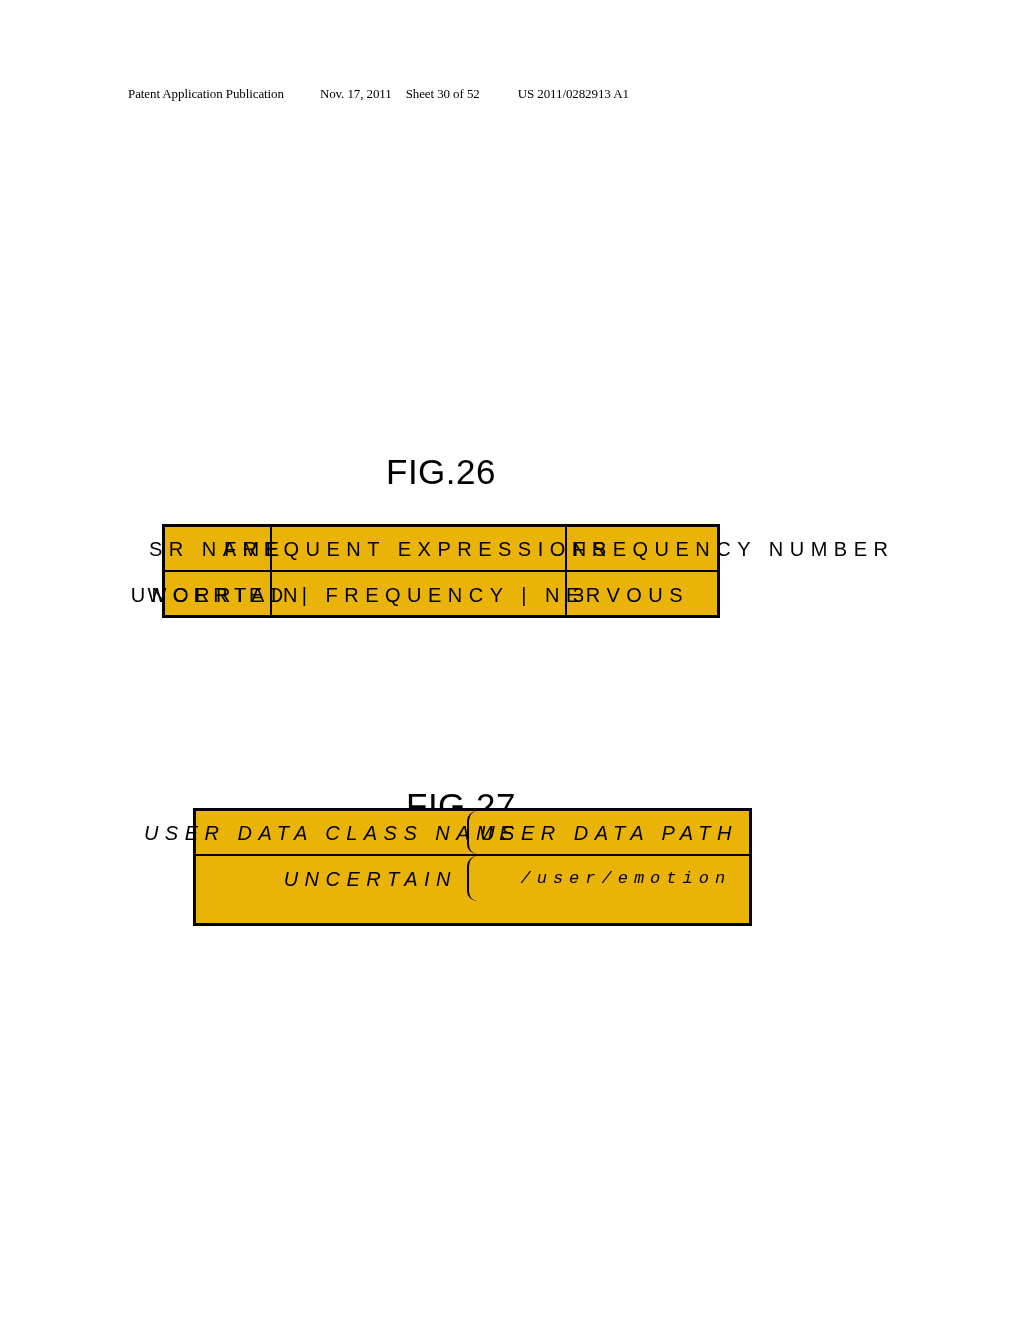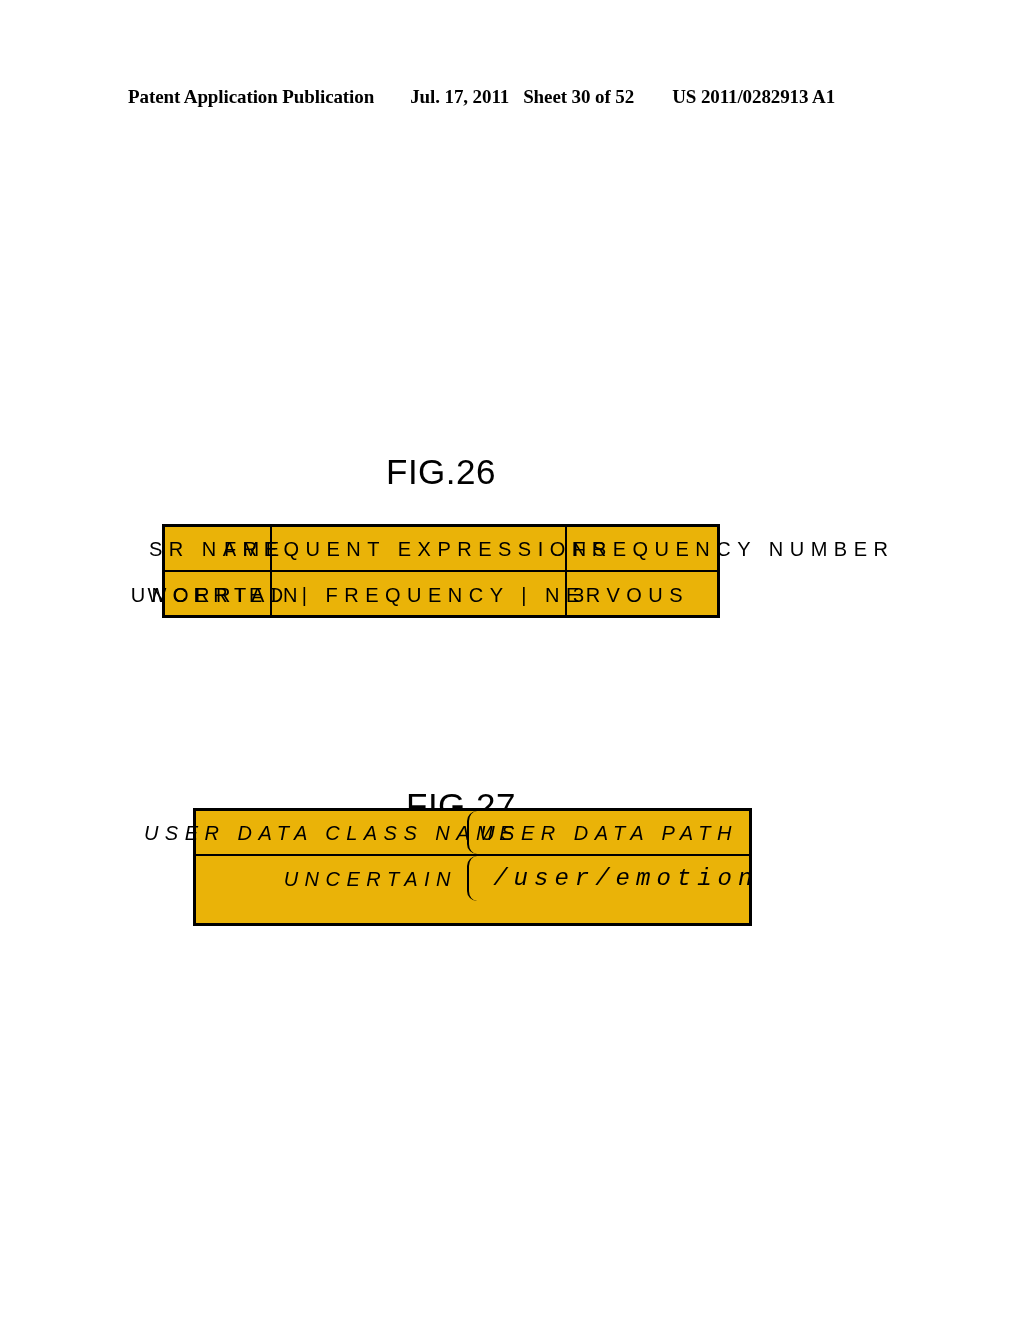--- a/index.html
+++ b/index.html
@@ -18,22 +18,22 @@
 
   
   .page-header {
     position: absolute;
     top: 86px;
     left: 128px;
     width: 768px;
     display: flex;
     align-items: baseline;
     font-family: "Liberation Serif", serif;
-    font-weight: bold;
-    font-size: 19px;
+    font-weight: normal;
+    font-size: 13px;
     letter-spacing: -0.1px;
     white-space: nowrap;
   }
   .hdr-pub   { }
   .hdr-date  { margin-left: 36px; }
   .hdr-sheet { margin-left: 14px; }
   .hdr-pat   { margin-left: 38px; }
 
   
   .fig-title {
@@ -73,21 +73,21 @@
   .ptcell .txt {
     white-space: nowrap;
     font-family: "Liberation Sans", sans-serif;
     font-size: 20px;
     letter-spacing: 6.5px;
     line-height: 1;
     color: #000;
   }
   .ptcell .txt.mono {
     font-family: "Liberation Mono", monospace;
-    font-size: 24px;
+    font-size: 17px;
     letter-spacing: 6px;
   }
   .ptcell.c-center { justify-content: center; }
   .ptcell.c-right  { justify-content: flex-end; }
   .ptcell.c-left   { justify-content: flex-start; }
 
   
   .ptcell .txt.spill {
     position: absolute;
     left: 6px;
@@ -114,21 +114,21 @@
     font-style: italic;
   }
   #fig27-table .col-1 { width: 271px; }
   #fig27-table .col-2 { width: 282px; border-radius: 10px; }
 </style>
 </head>
 <body>
 
 <div class="page-header">
   <span class="hdr-pub">Patent Application Publication</span>
-  <span class="hdr-date">Jul. 17, 2011</span>
+  <span class="hdr-date">Nov. 17, 2011</span>
   <span class="hdr-sheet">Sheet 30 of 52</span>
   <span class="hdr-pat">US 2011/0282913 A1</span>
 </div>
 
 <div id="fig26-title" class="fig-title">FIG.26</div>
 
 <div id="fig26-table" class="ptable">
 
   <div class="ptrow top">
     <div class="ptcell col-1 c-center">

